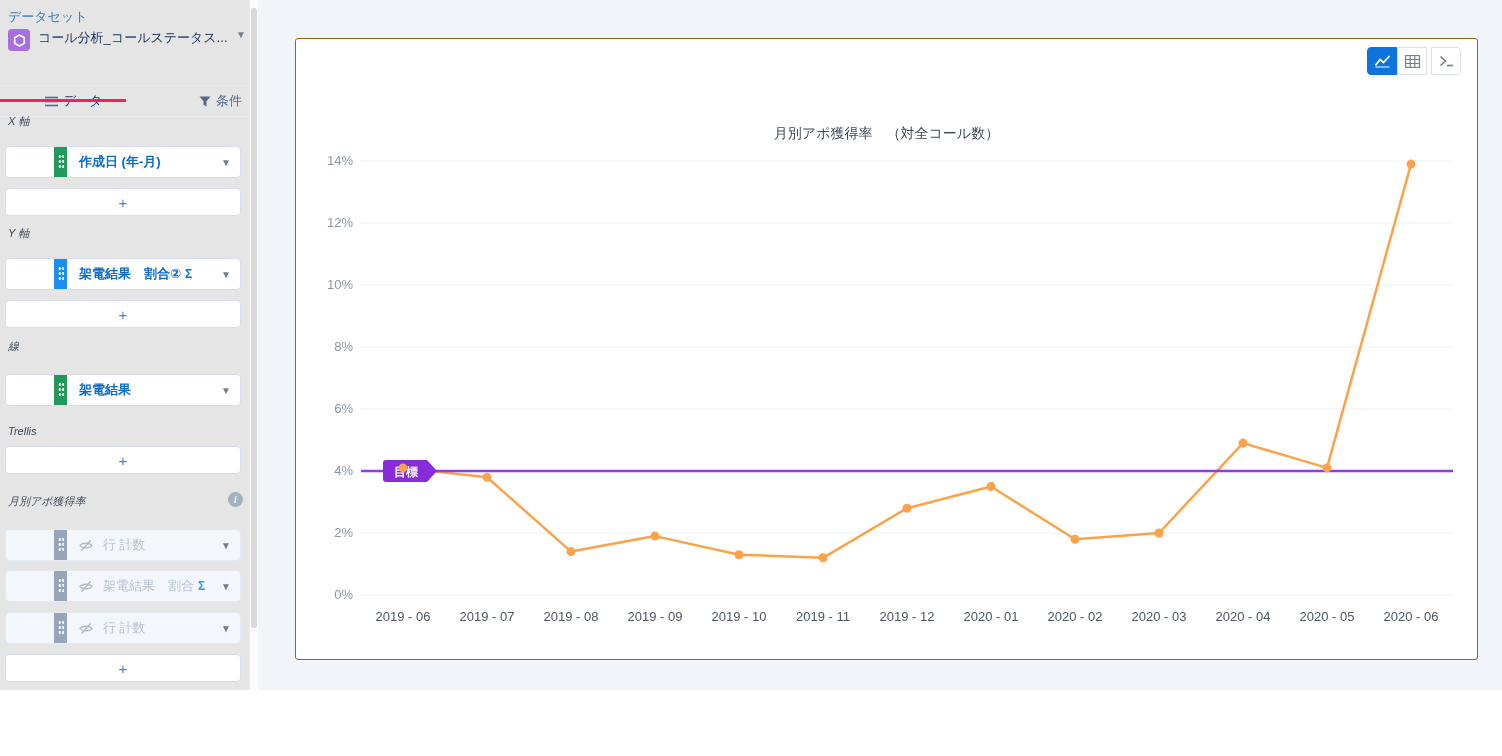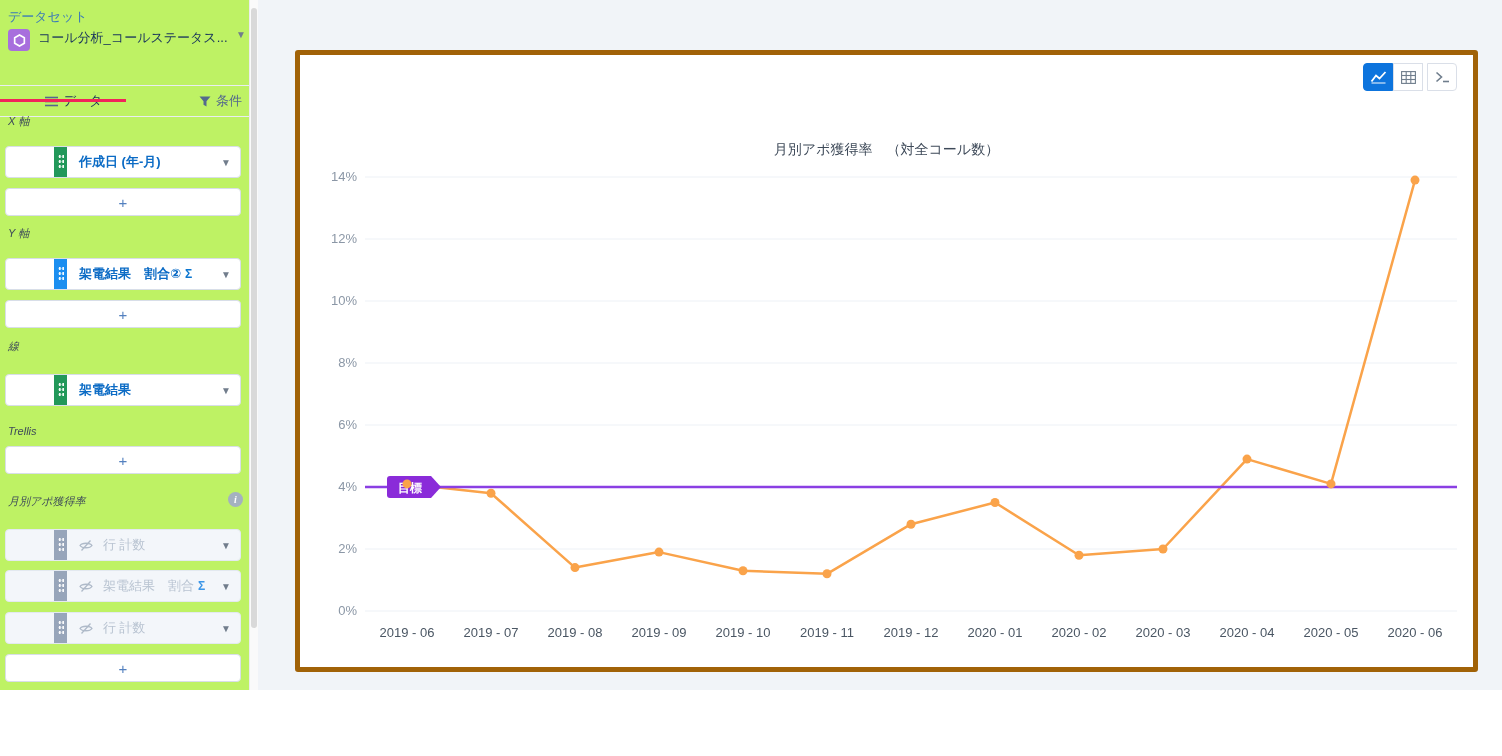--- a/index.html
+++ b/index.html
@@ -1,21 +1,21 @@
 <!DOCTYPE html>
 <html><head>
 <meta charset="utf-8">
 <style>
   * { margin:0; padding:0; box-sizing:border-box; }
   html,body { width:1502px; height:756px; overflow:hidden;
     font-family:"Liberation Sans","DejaVu Sans",sans-serif; background:#fff; }
   .app { position:relative; width:1502px; height:756px; }
 
   
-  .sidebar { position:absolute; left:0; top:0; width:258px; height:690px; background:#bef264; }
+  .sidebar { position:absolute; left:0; top:0; width:258px; height:690px; background:#e5e5e5; }
   .sb-scroll { position:absolute; right:0; top:0; width:9px; height:690px; background:#fafafa; border-left:1px solid #ececec; }
   .sb-thumb { position:absolute; left:1px; top:8px; width:6px; height:620px; background:#d9d9d9; border-radius:3px; }
   .ds-label { position:absolute; left:8px; top:8px; font-size:13px; color:#3b7ab8; }
   .ds-row { position:absolute; left:8px; top:29px; width:238px; height:26px; display:flex; align-items:flex-start; cursor:pointer; }
   .ds-icon { width:22px; height:22px; border-radius:4px; background:#a86fdd; display:flex; align-items:center; justify-content:center; flex:none; }
   .ds-name { margin-left:8px; font-size:13px; color:#16325c; white-space:nowrap; overflow:hidden; flex:1; }
   .caret { color:#717d8c; font-size:10px; margin-left:6px; flex:none; }
   .tabs { position:absolute; left:0; top:70px; width:294px; height:32px; border-top:1px solid #e9edf2; border-bottom:1px solid #e9edf2; display:flex;margin-top:15px; }
   .tab { flex:1; display:flex; align-items:center; justify-content:center; gap:5px; font-size:13px; color:#54698d; cursor:pointer; }
   .tab.active { color:#16325c; }
@@ -34,21 +34,21 @@
   .pill .caret { margin-right:9px; }
   .pill.disabled { background:#f3f6fa; border-color:#e3e9f0; }
   .pill.disabled .pill-label { color:#b8c3d1; font-weight:normal; margin-left:10px;font-family:Liberation Serif, serif; }
   .pill.disabled .sigma { color:#3c96e8; }
   .eye-off { margin-left:12px; flex:none; display:flex; }
   .plusbox { position:absolute; left:5px; width:236px; height:28px; border:1px solid #d8dee8; border-radius:4px; background:#fff; display:flex; align-items:center; justify-content:center; font-size:15px; color:#5380bf; cursor:pointer; }
   .info-dot { position:absolute; left:228px; width:15px; height:15px; border-radius:50%; background:#a4b1c0; color:#fff; font-size:10px; font-weight:bold; display:flex; align-items:center; justify-content:center; font-family:"Liberation Serif","DejaVu Serif",serif; font-style:italic; }
 
   
   .main { position:absolute; left:258px; top:0; right:0; height:690px; background:#f1f4f8; }
-  .card { position:absolute; left:37px; top:50px; width:1183px; height:622px; background:#fff; border:5px solid #a16207; border-radius:3px;text-decoration:underline; }
+  .card { position:absolute; left:37px; top:38px; width:1183px; height:622px; background:#fff; border:1px solid #a16207; border-radius:3px;text-decoration:underline; }
   .btn-group { position:absolute; right:16px; top:8px; display:flex; }
   .vbtn { width:30px; height:28px; background:#fff; border:1px solid #dadfe8; display:flex; align-items:center; justify-content:center; cursor:pointer; }
   .vbtn:first-child { border-radius:4px 0 0 4px; }
   .vbtn:last-child  { border-radius:0 4px 4px 0; margin-left:4px; }
   .vbtn.active { background:#0d74dd; border-color:#0d74dd; }
   .chart-title { position:absolute; left:0; top:86px; width:100%; text-align:center; font-size:14px; color:#3e4a59; }
   .chart-svg { position:absolute; left:20px; top:110px; }
 
   
   .footer { position:absolute; left:0; top:690px; right:0; bottom:0; background:#fff; }

